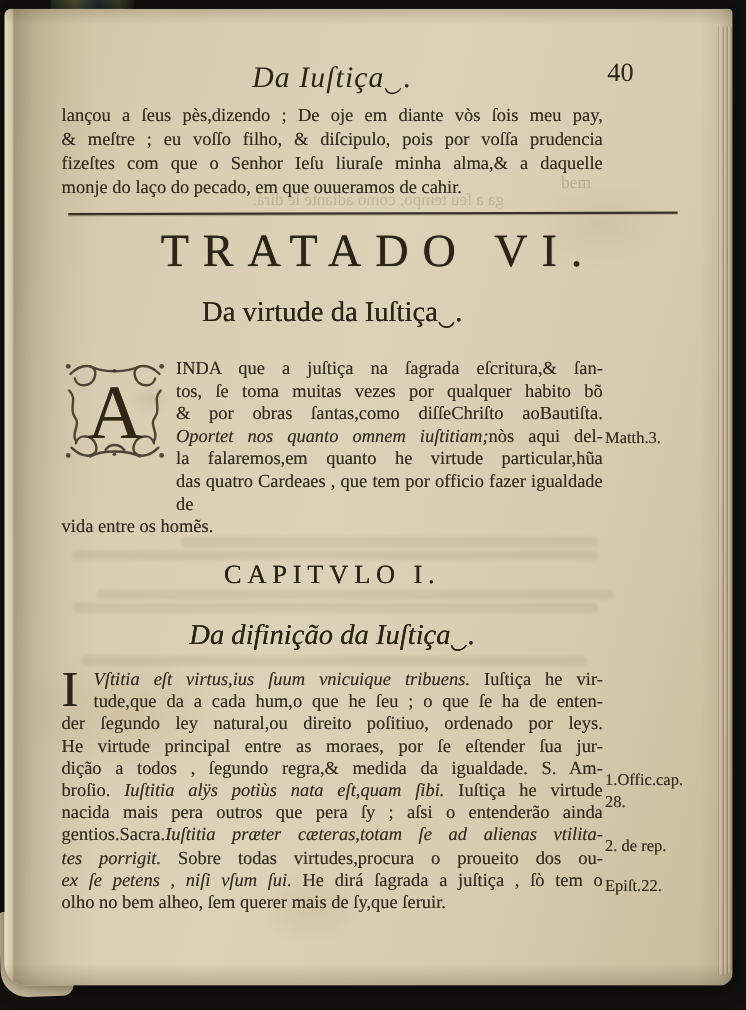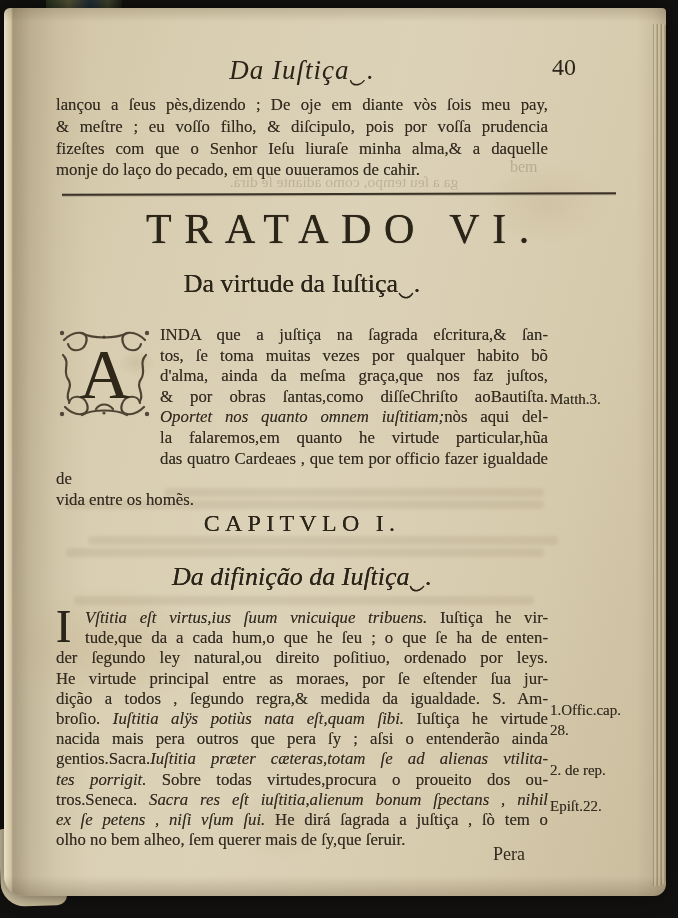--- a/index.html
+++ b/index.html
@@ -172,21 +172,20 @@
             <circle cx="6" cy="89" r="2.2"></circle>
               <circle cx="91" cy="89" r="2.2"></circle>
             <circle cx="48" cy="12" r="1.6"></circle>
               <circle cx="48" cy="88" r="1.6"></circle>
           </g>
           <text x="48.5" y="73" text-anchor="middle" font-family="Liberation Serif, DejaVu Serif, serif" font-size="70" fill="#2f2819">A</text>
         </svg>
       </div>
     <div class="tline"><span>INDA que a juſtiça na ſagrada eſcritura,&amp; ſan-</span></div>
         <div class="tline"><span>tos, ſe toma muitas vezes por qualquer habito bõ</span></div>
-        <div class="tline"><span>d'alma, ainda da meſma graça,que nos faz juſtos,</span></div>
         <div class="tline"><span>&amp; por obras ſantas,como diſſeChriſto aoBautiſta.</span></div>
         <div class="tline"><span class="it">Oportet nos quanto omnem iuſtitiam;</span><span>nòs aqui del-</span></div>
         <div class="tline"><span>la falaremos,em quanto he virtude particular,hũa</span></div>
         <div class="tline"><span>das quatro Cardeaes , que tem por officio fazer igualdade de</span></div>
         <div class="tline short"><span>vida entre os homẽs.</span></div>
       </div>
 
     <div class="txt capitulo">CAPITVLO I.</div>
     <div class="txt subject-italic">Da difinição da Iuſtiça‿.</div>
 
@@ -194,26 +193,24 @@
       <div class="dropcap-i">I</div>
     <div class="tline"><span class="it">Vſtitia eſt virtus,ius ſuum vnicuique tribuens.</span><span> Iuſtiça he vir-</span></div>
         <div class="tline"><span>tude,que da a cada hum,o que he ſeu ; o que ſe ha de enten-</span></div>
         <div class="tline"><span>der ſegundo ley natural,ou direito poſitiuo, ordenado por leys.</span></div>
         <div class="tline"><span>He virtude principal entre as moraes, por ſe eſtender ſua jur-</span></div>
         <div class="tline"><span>dição a todos , ſegundo regra,&amp; medida da igualdade. S. Am-</span></div>
         <div class="tline"><span>broſio. </span><span class="it">Iuſtitia alÿs potiùs nata eſt,quam ſibi.</span><span> Iuſtiça he virtude</span></div>
         <div class="tline"><span>nacida mais pera outros que pera ſy ; aſsi o entenderão ainda</span></div>
         <div class="tline"><span>gentios.Sacra.</span><span class="it">Iuſtitia præter cæteras,totam ſe ad alienas vtilita-</span></div>
         <div class="tline"><span class="it">tes porrigit.</span><span> Sobre todas virtudes,procura o proueito dos ou-</span></div>
-        <div class="tline"><span>tros.Seneca. </span><span class="it">Sacra res eſt iuſtitia,alienum bonum ſpectans , nihil</span></div>
         <div class="tline"><span class="it">ex ſe petens , niſi vſum ſui.</span><span> He dirá ſagrada a juſtiça , ſò tem o</span></div>
         <div class="tline short"><span>olho no bem alheo, ſem querer mais de ſy,que ſeruir.</span></div>
       </div>
 
     <div class="margin-note mn-matth">Matth.3.</div>
     <div class="margin-note mn-offic">1.Offic.cap.</div>
     <div class="margin-note mn-28">28.</div>
     <div class="margin-note mn-derep">2. de rep.</div>
     <div class="margin-note mn-epist">Epiſt.22.</div>
 
-    <div class="txt catchword">Pera</div>
   </div>
 </div>
 
 </body></html>

